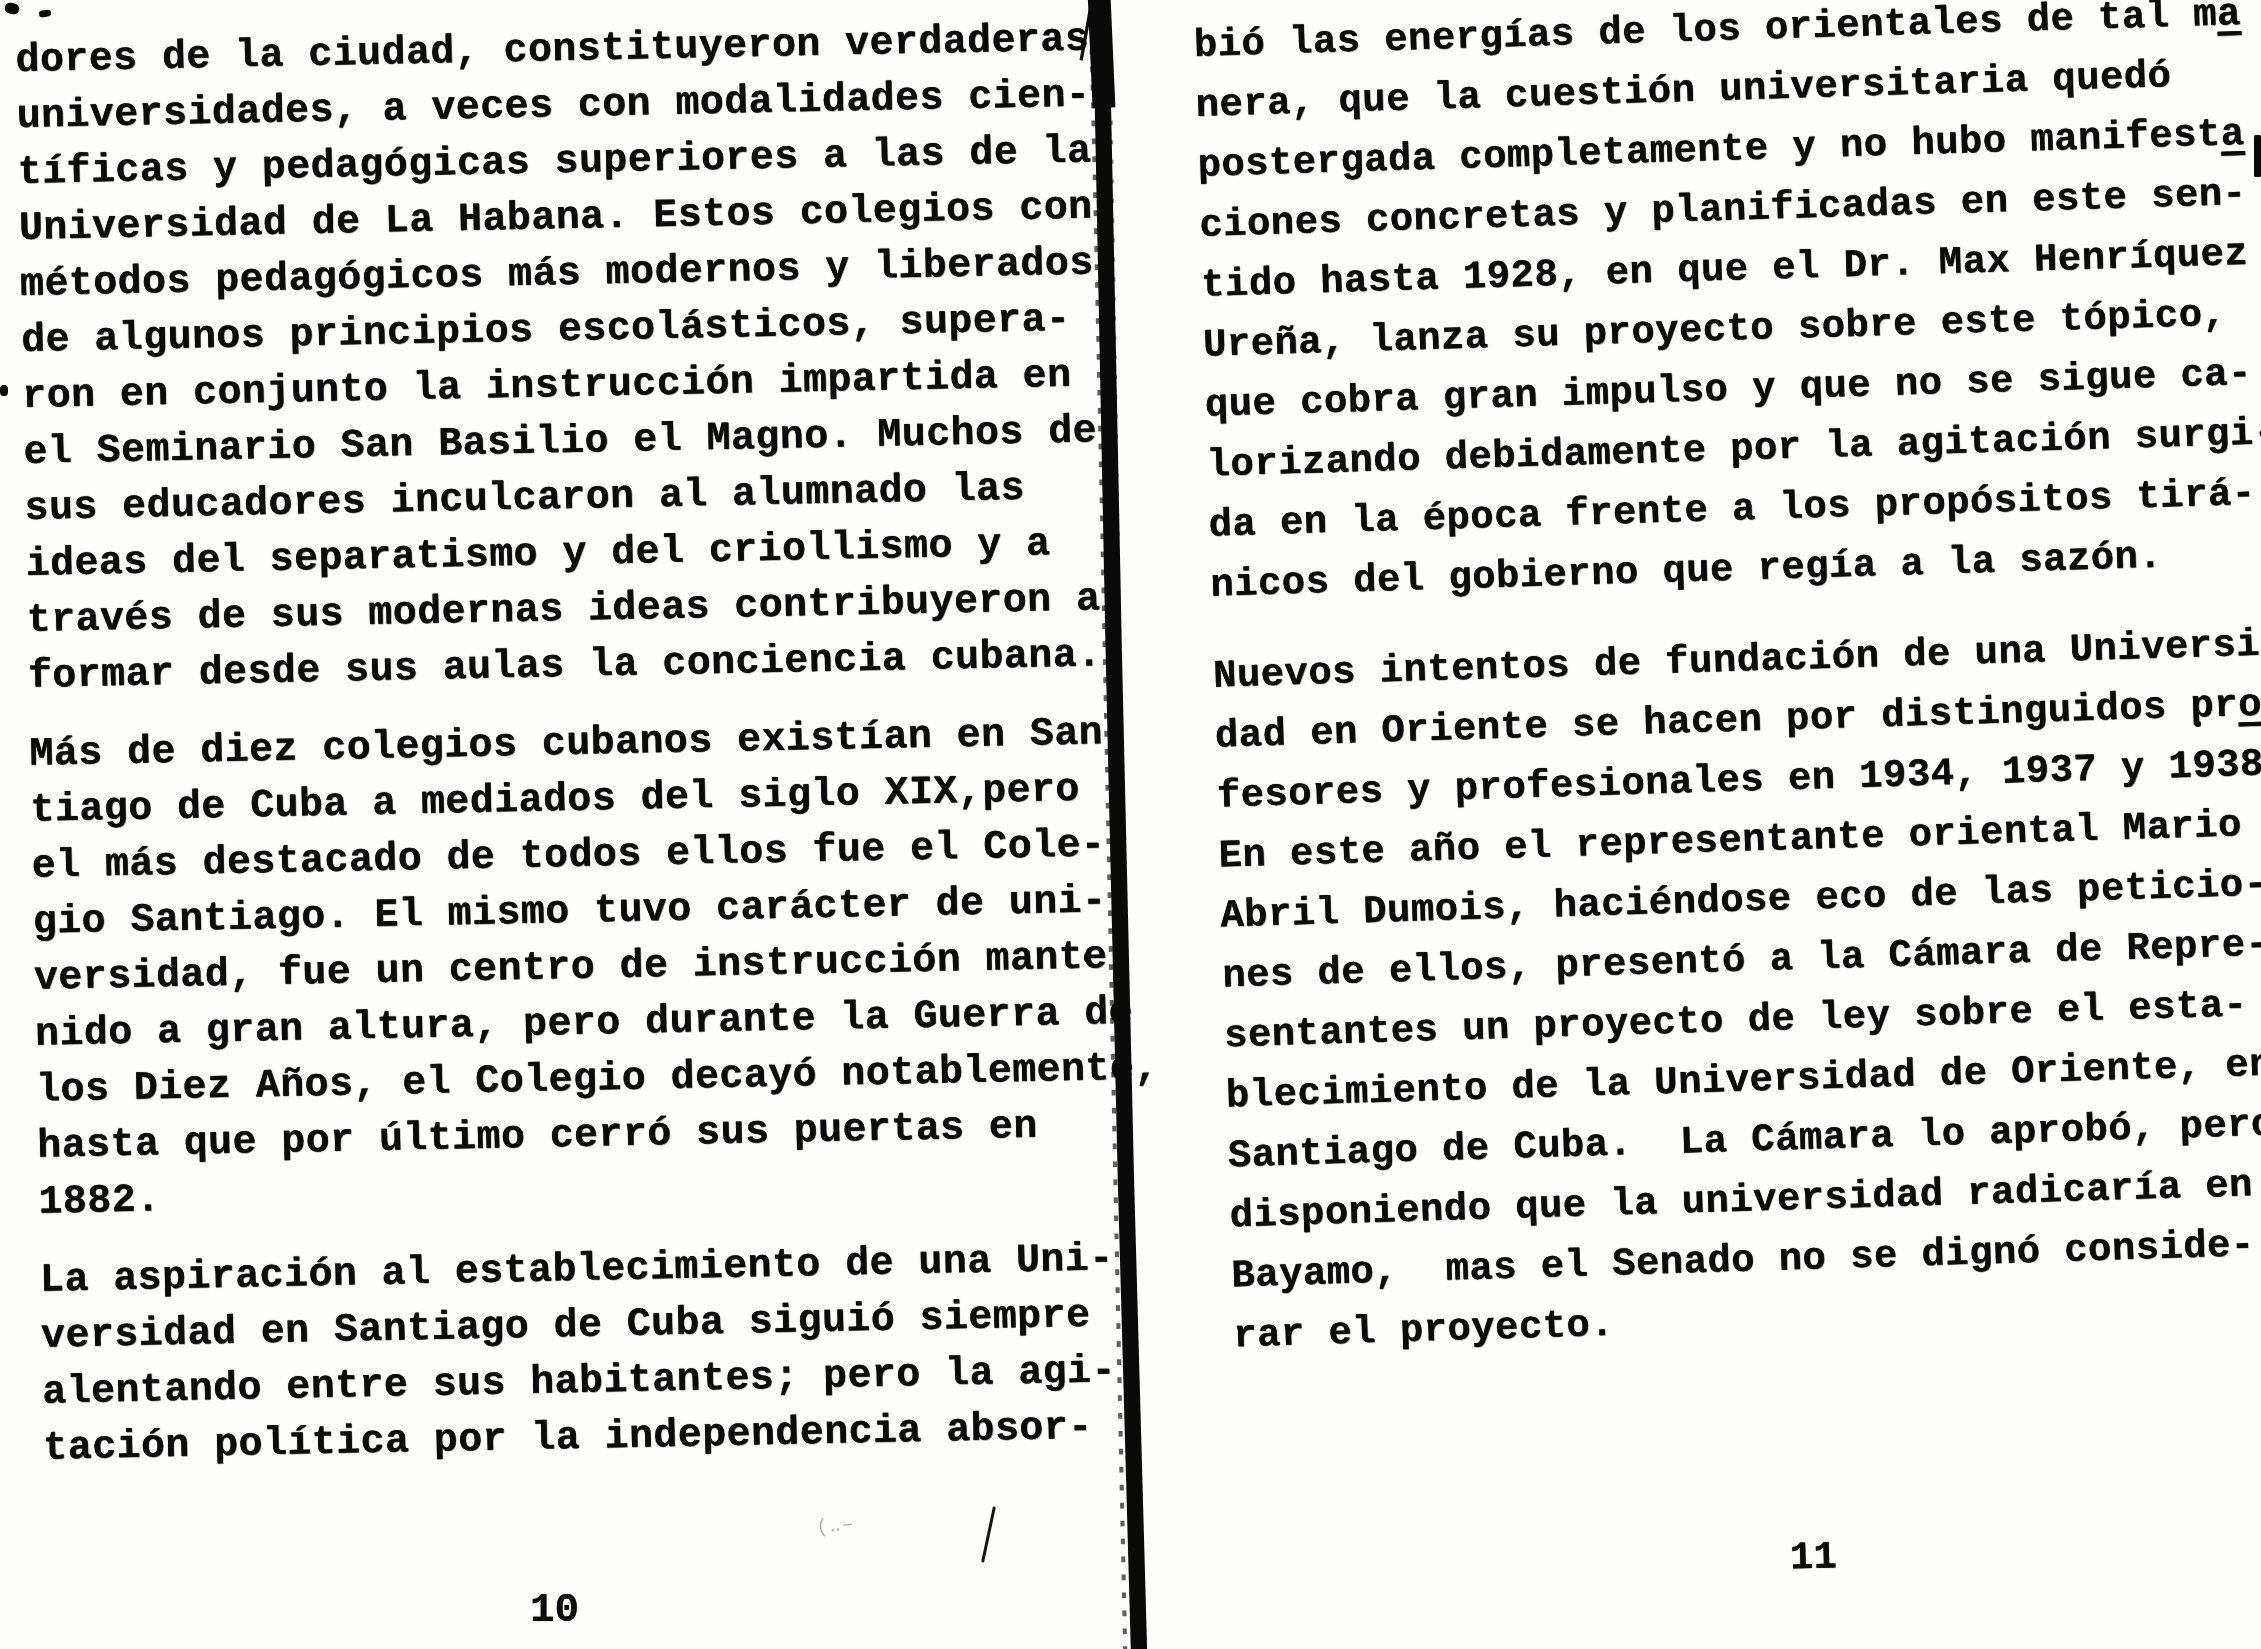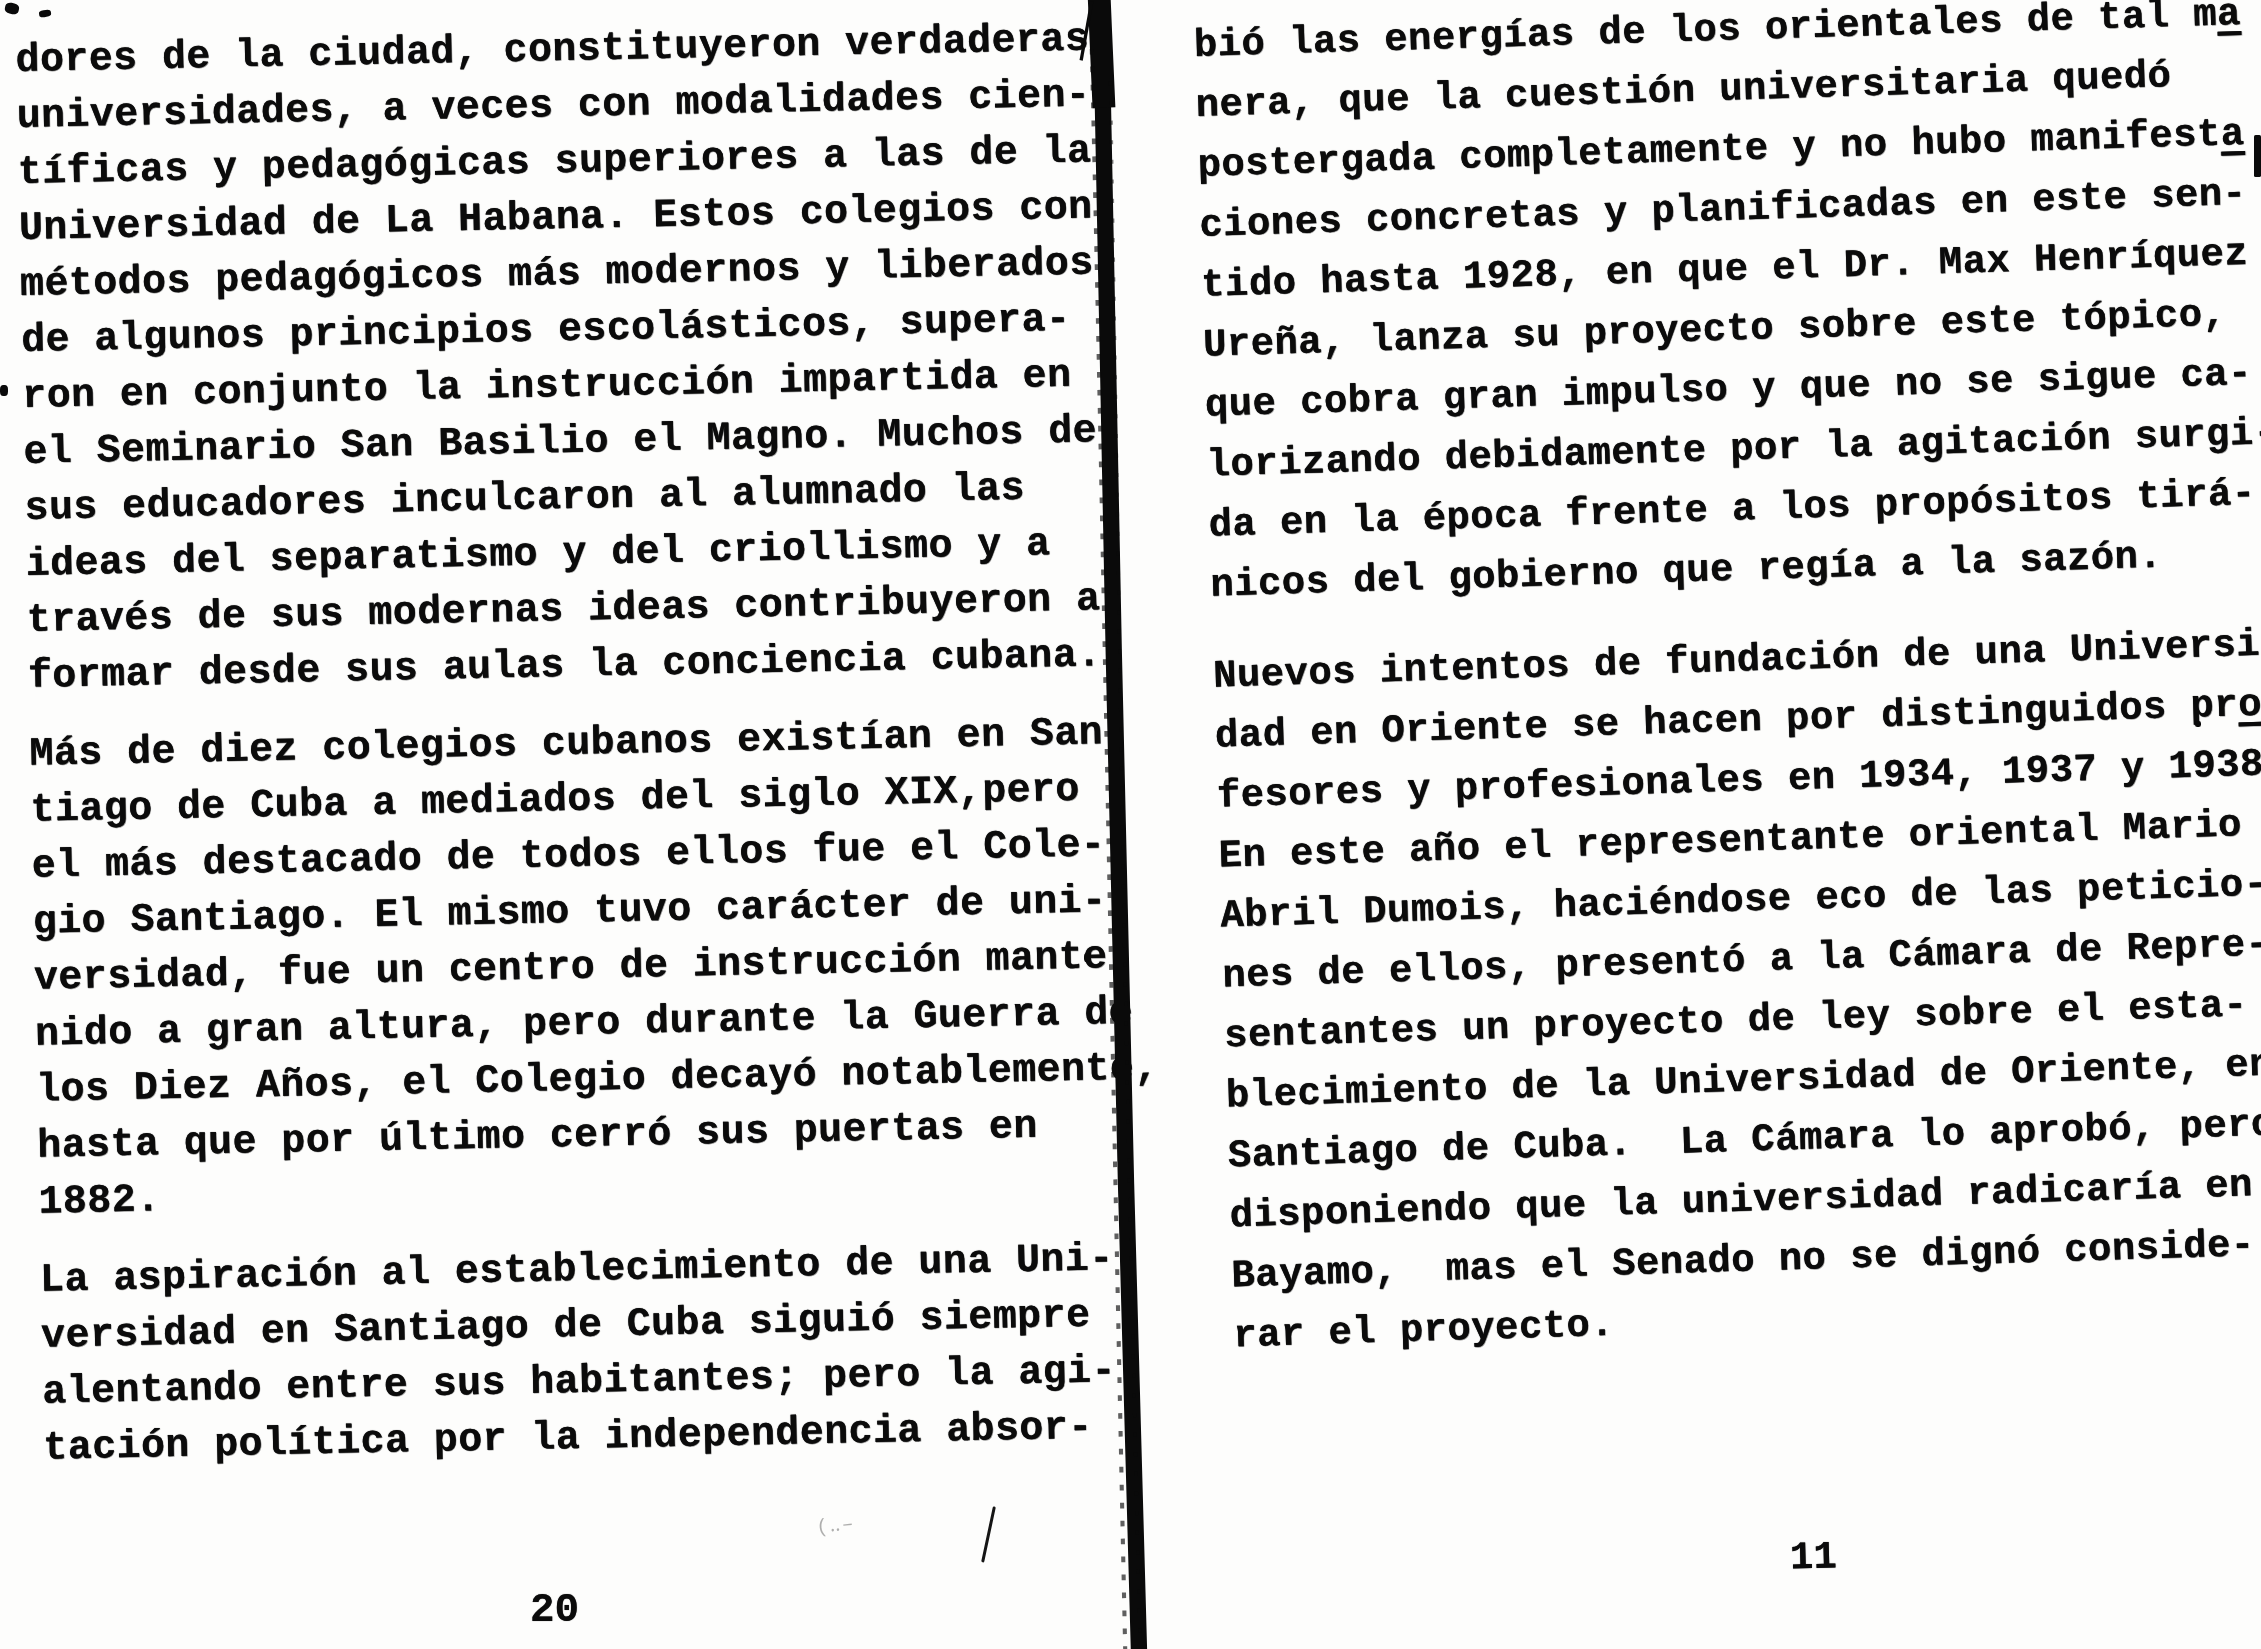--- a/index.html
+++ b/index.html
@@ -123,21 +123,21 @@
         <div class="line">nes de ellos, presentó a la Cámara de Repre-</div>
         <div class="line">sentantes un proyecto de ley sobre el esta-</div>
         <div class="line">blecimiento de la Universidad de Oriente, en</div>
         <div class="line">Santiago de Cuba.  La Cámara lo aprobó, pero</div>
         <div class="line">disponiendo que la universidad radicaría en</div>
         <div class="line">Bayamo,  mas el Senado no se dignó conside-</div>
         <div class="line">rar el proyecto.</div>
       </div>
     </div>
 
-  <div class="pagenum pagenum-left">20</div>
+  <div class="pagenum pagenum-left">10</div>
   <div class="pagenum pagenum-right">11</div>
 
   <svg class="gutter-svg" width="2261" height="1649" viewBox="0 0 2771 2021">
     <path d="M1349,-6 C1354,200 1360,500 1365,800 C1369,1000 1374,1200 1380,1450 C1385,1650 1391,1850 1396,2027" stroke="#0a0a0a" stroke-width="20" fill="none"></path>
     <path d="M1347,-6 C1349,40 1351,90 1353,132" stroke="#0a0a0a" stroke-width="28" fill="none"></path>
     <path d="M1338,2 L1325,74" stroke="#0a0a0a" stroke-width="4" fill="none"></path>
     <path d="M1338,60 C1344,300 1352,700 1358,1000 C1364,1300 1372,1700 1379,2021" stroke="#0a0a0a" stroke-width="5" fill="none" opacity="0.65" stroke-dasharray="7 15"></path>
     <path d="M1361,100 C1366,400 1372,800 1379,1200 C1385,1500 1392,1800 1397,2010" stroke="#0a0a0a" stroke-width="4" fill="none" opacity="0.5" stroke-dasharray="5 19"></path>
   </svg>
 

